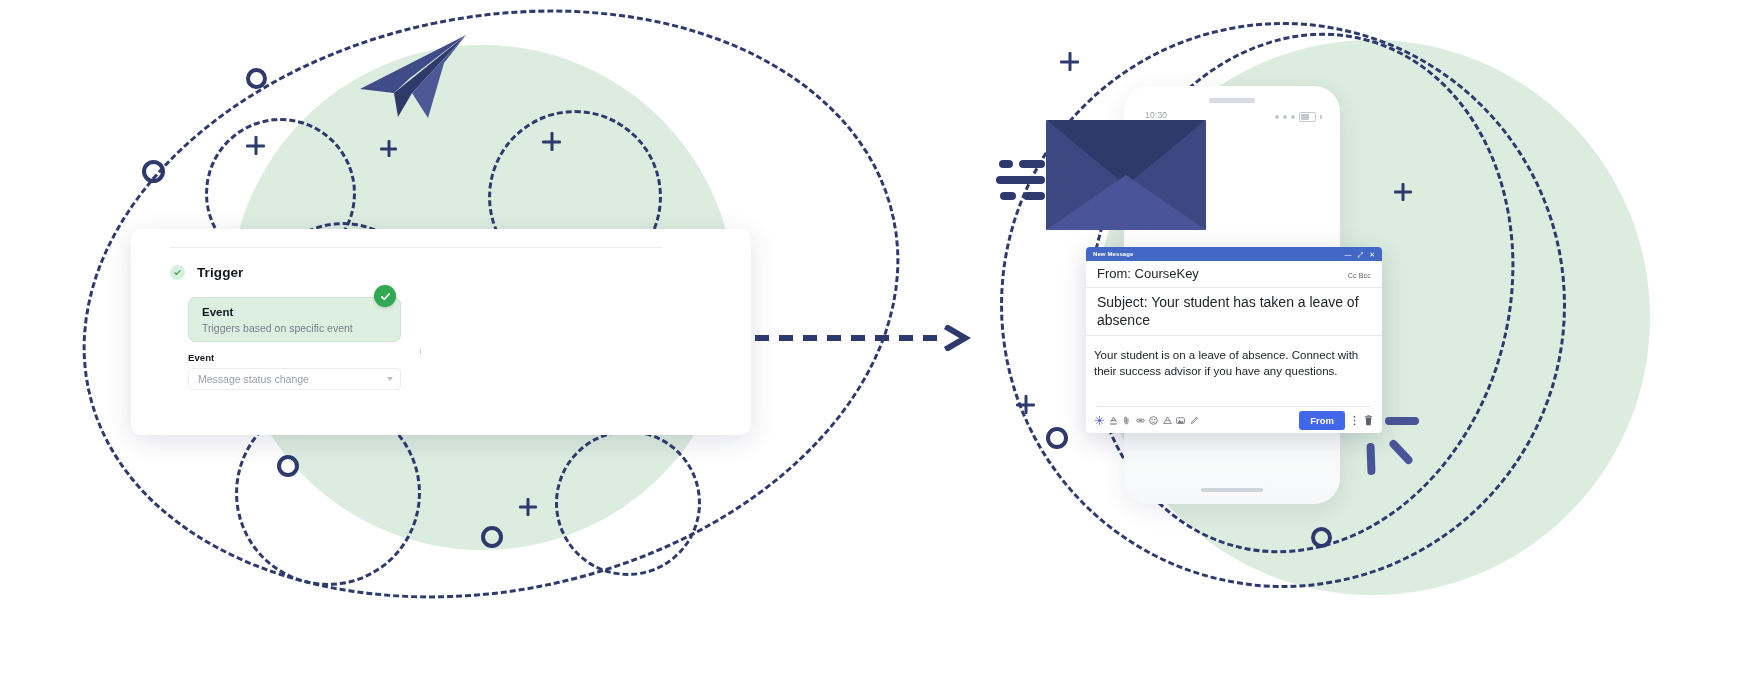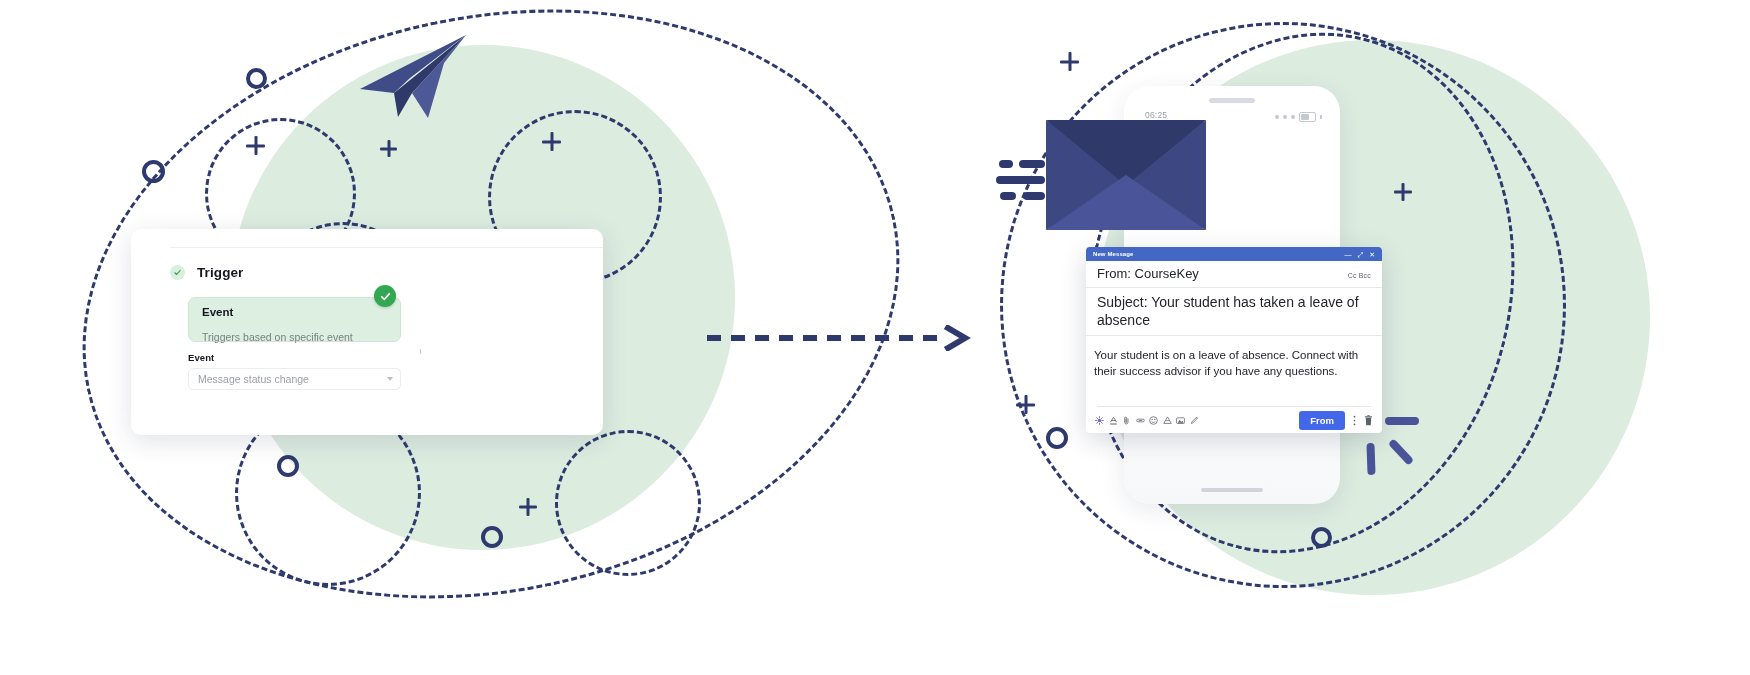--- a/index.html
+++ b/index.html
@@ -37,37 +37,37 @@
   .bar{position:absolute;background:#4a5499;border-radius:5px;}
 
   
   #paper-plane{position:absolute;left:358px;top:33px;width:112px;height:85px;}
 
   
   #flow-arrow{position:absolute;left:705px;top:325px;width:270px;height:26px;}
 
   
   #trigger-card{
-    position:absolute;left:131px;top:229px;width:472px;height:206px;
+    position:absolute;left:131px;top:229px;width:620px;height:206px;
     background:#ffffff;border-radius:10px;
     box-shadow:0 6px 26px rgba(40,50,90,.14);
     overflow:hidden;
   }
   #card-divider{position:absolute;left:39px;top:18px;width:492px;height:1px;background:#ececf1;}
   #trigger-head{position:absolute;left:39px;top:36px;display:flex;align-items:center;gap:12px;}
   .mini-check{width:15px;height:15px;border-radius:50%;background:#d9efdd;display:flex;align-items:center;justify-content:center;}
   .mini-check svg{display:block;}
   #trigger-title{font-size:13.5px;font-weight:bold;color:#15181f;letter-spacing:.1px;}
 
   .opt-row{position:absolute;left:57px;top:68px;display:flex;gap:19px;}
   .opt{width:213px;height:45px;border-radius:7px;box-sizing:border-box;padding:8px 13px 0 13px;position:relative;}
   .opt.selected{background:#dcefe0;border:1px solid #cfe6d4;}
   .opt.plain{background:#ffffff;border:1px solid #ececf1;}
   .opt-title{font-size:11.5px;font-weight:bold;color:#15181f;line-height:13px;}
-  .opt-sub{font-size:10.5px;color:#7b8089;margin-top:12px;line-height:12px;}
+  .opt-sub{font-size:10.5px;color:#7b8089;margin-top:3px;line-height:12px;}
   #opt-check{
     position:absolute;left:243px;top:56px;width:22px;height:22px;border-radius:50%;
     background:#32a852;display:flex;align-items:center;justify-content:center;
     box-shadow:0 1px 3px rgba(0,0,0,.18);
   }
 
   .field-row{position:absolute;left:57px;top:123px;display:flex;gap:19px;}
   .field{width:213px;}
   .field-label{font-size:9.5px;font-weight:bold;color:#15181f;margin-bottom:5px;letter-spacing:.1px;}
   .select{
@@ -213,21 +213,21 @@
           <span>Message status change</span>
           <span class="caret"></span>
         </div>
       </div>
     </div>
     <div class="tick" style="left:289px;top:120px;"></div>
   </div>
 
   <div id="phone">
     <div id="phone-notch"></div>
-    <div id="phone-time">06:25</div>
+    <div id="phone-time">10:30</div>
     <div id="phone-status">
       <span class="sig-dot"></span>
       <span class="sig-dot"></span>
       <span class="sig-dot"></span>
       <span id="batt"></span>
       <span id="batt-tip"></span>
     </div>
     <div id="phone-home"></div>
   </div>
 

